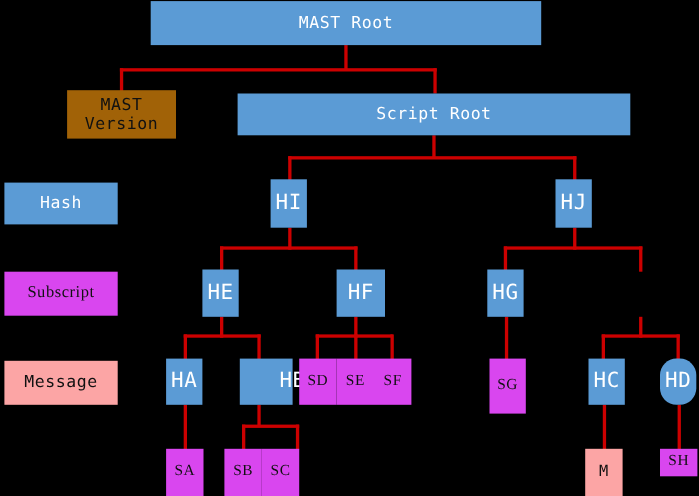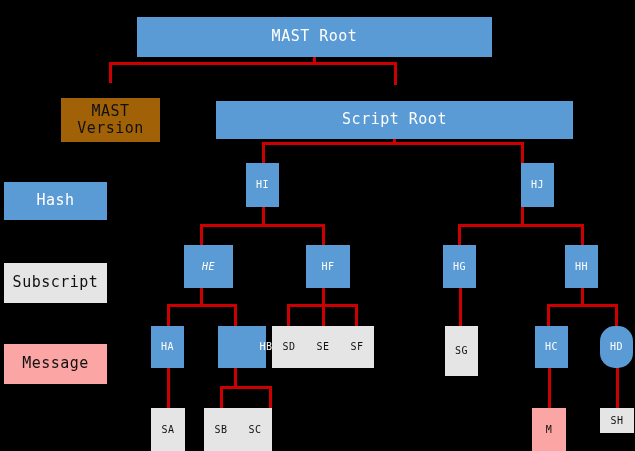--- a/index.html
+++ b/index.html
@@ -26,40 +26,40 @@
     line-height: 1.15;
     z-index: 3;
     letter-spacing: 0.5px;
     white-space: pre-line;
   }
   .hash {
     background: #5b9bd5;
     color: #ffffff;
   }
   .subscript {
-    background: #e5e5e5;
+    background: #d946ef;
     color: #111111;
+    font-family: Liberation Serif, serif;
   }
   .message {
     background: #fca5a5;
     color: #111111;
   }
   .version {
     background: #a16207;
     color: #111111;
   }
   .big {
     font-size: 15px;
-    margin-top: 16px;
   }
   .med {
-    font-size: 10px;
+    font-size: 19px;
   }
   .sm {
-    font-size: 10px;
+    font-size: 14px;
   }
   .edge {
     position: absolute;
     background: #cc0000;
     z-index: 1;
   }
   .edge.v { width: 3px; }
   .edge.h { height: 3px; }
 </style>
 </head>
@@ -121,26 +121,25 @@
   <div class="node message big" style="left:4px; top:328px; width:103px; height:40px;">Message</div>
 
   <div class="node hash big" style="left:137px; top:1px; width:355px; height:40px;">MAST Root</div>
 
   <div class="node version big" style="left:61px; top:82px; width:99px; height:44px;">MAST
 Version</div>
 
   <div class="node hash big" style="left:216px; top:85px; width:357px; height:38px;">Script Root</div>
 
   <div class="node hash med" style="left:246px; top:163px; width:33px; height:44px;">HI</div>
-  <div class="node hash med" style="left:521px; top:163px; width:33px; height:44px;">HJ</div>
+  <div class="node hash med" style="left:505px; top:163px; width:33px; height:44px;">HJ</div>
 
-  <div class="node hash med" style="left:184px; top:245px; width:49px; height:43px;font-style:italic;">HE</div>
+  <div class="node hash med" style="left:184px; top:245px; width:33px; height:43px;">HE</div>
   <div class="node hash med" style="left:306px; top:245px; width:44px; height:43px;">HF</div>
   <div class="node hash med" style="left:443px; top:245px; width:33px; height:43px;">HG</div>
-  <div class="node hash med" style="left:565px; top:245px; width:33px; height:43px;">HH</div>
 
   <div class="node hash med" style="left:151px; top:326px; width:33px; height:42px;">HA</div>
   <div class="node hash med" style="left:218px; top:326px; width:33px; height:42px;padding-left:48px;">HB</div>
 
   <div class="node subscript sm" style="left:272px; top:326px; width:34px; height:42px;">SD</div>
   <div class="node subscript sm" style="left:306px; top:326px; width:34px; height:42px;">SE</div>
   <div class="node subscript sm" style="left:340px; top:326px; width:34px; height:42px;">SF</div>
 
   <div class="node subscript sm" style="left:445px; top:326px; width:33px; height:50px;">SG</div>
 

